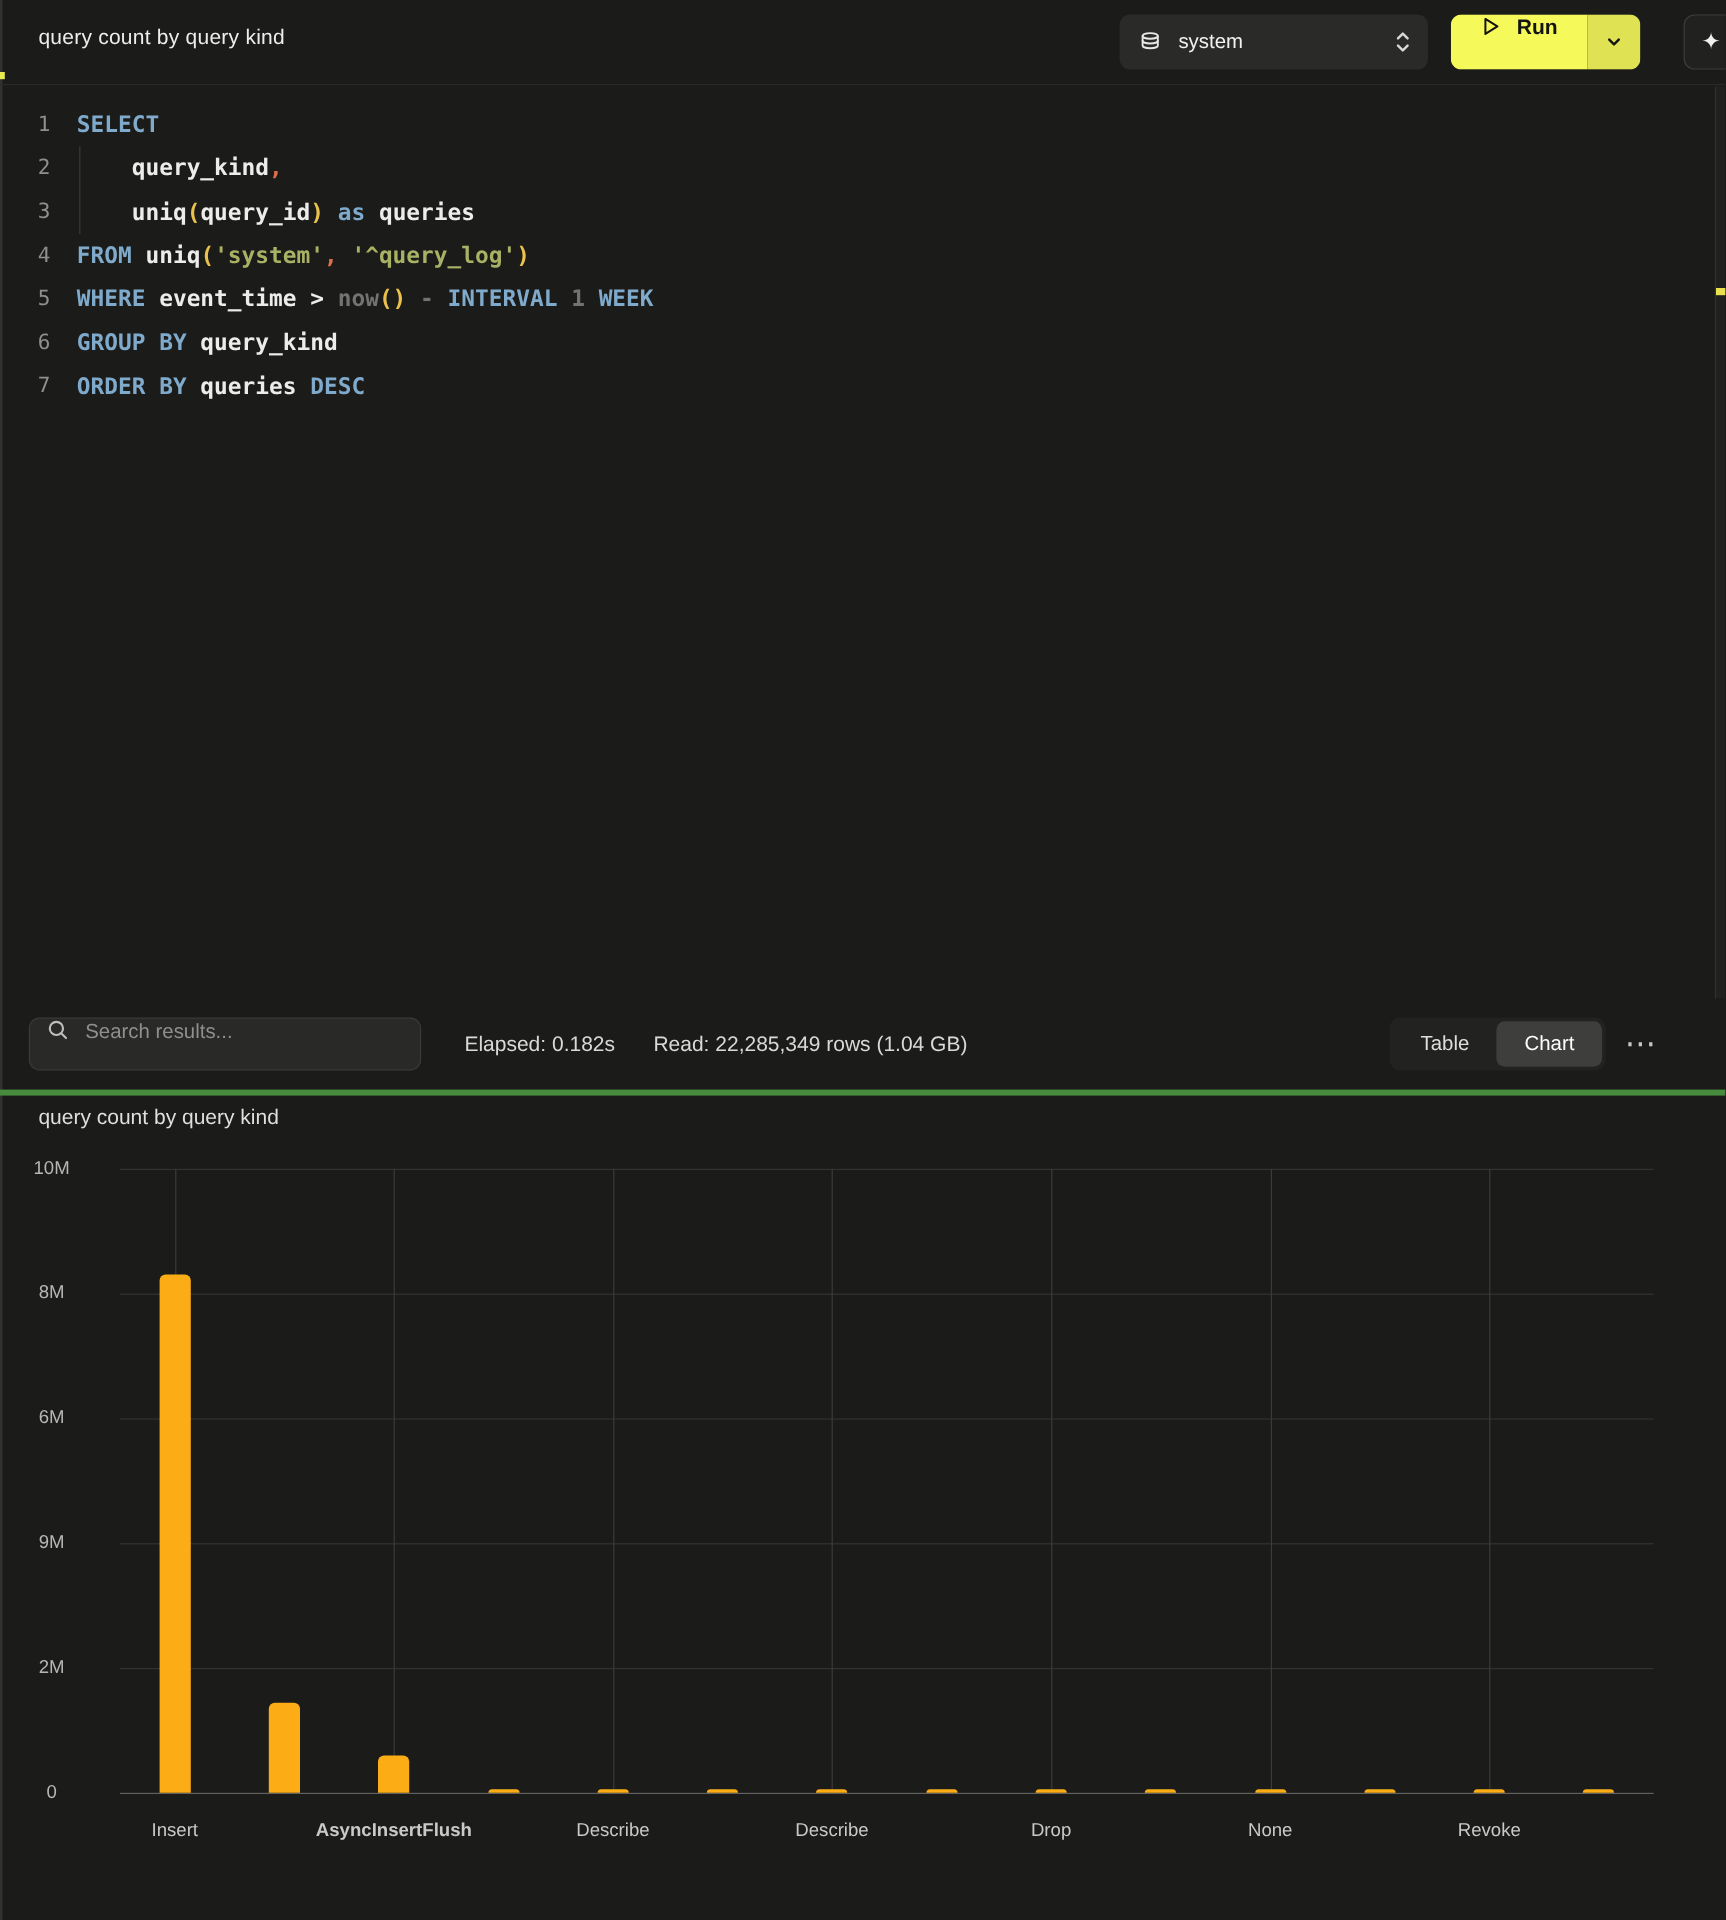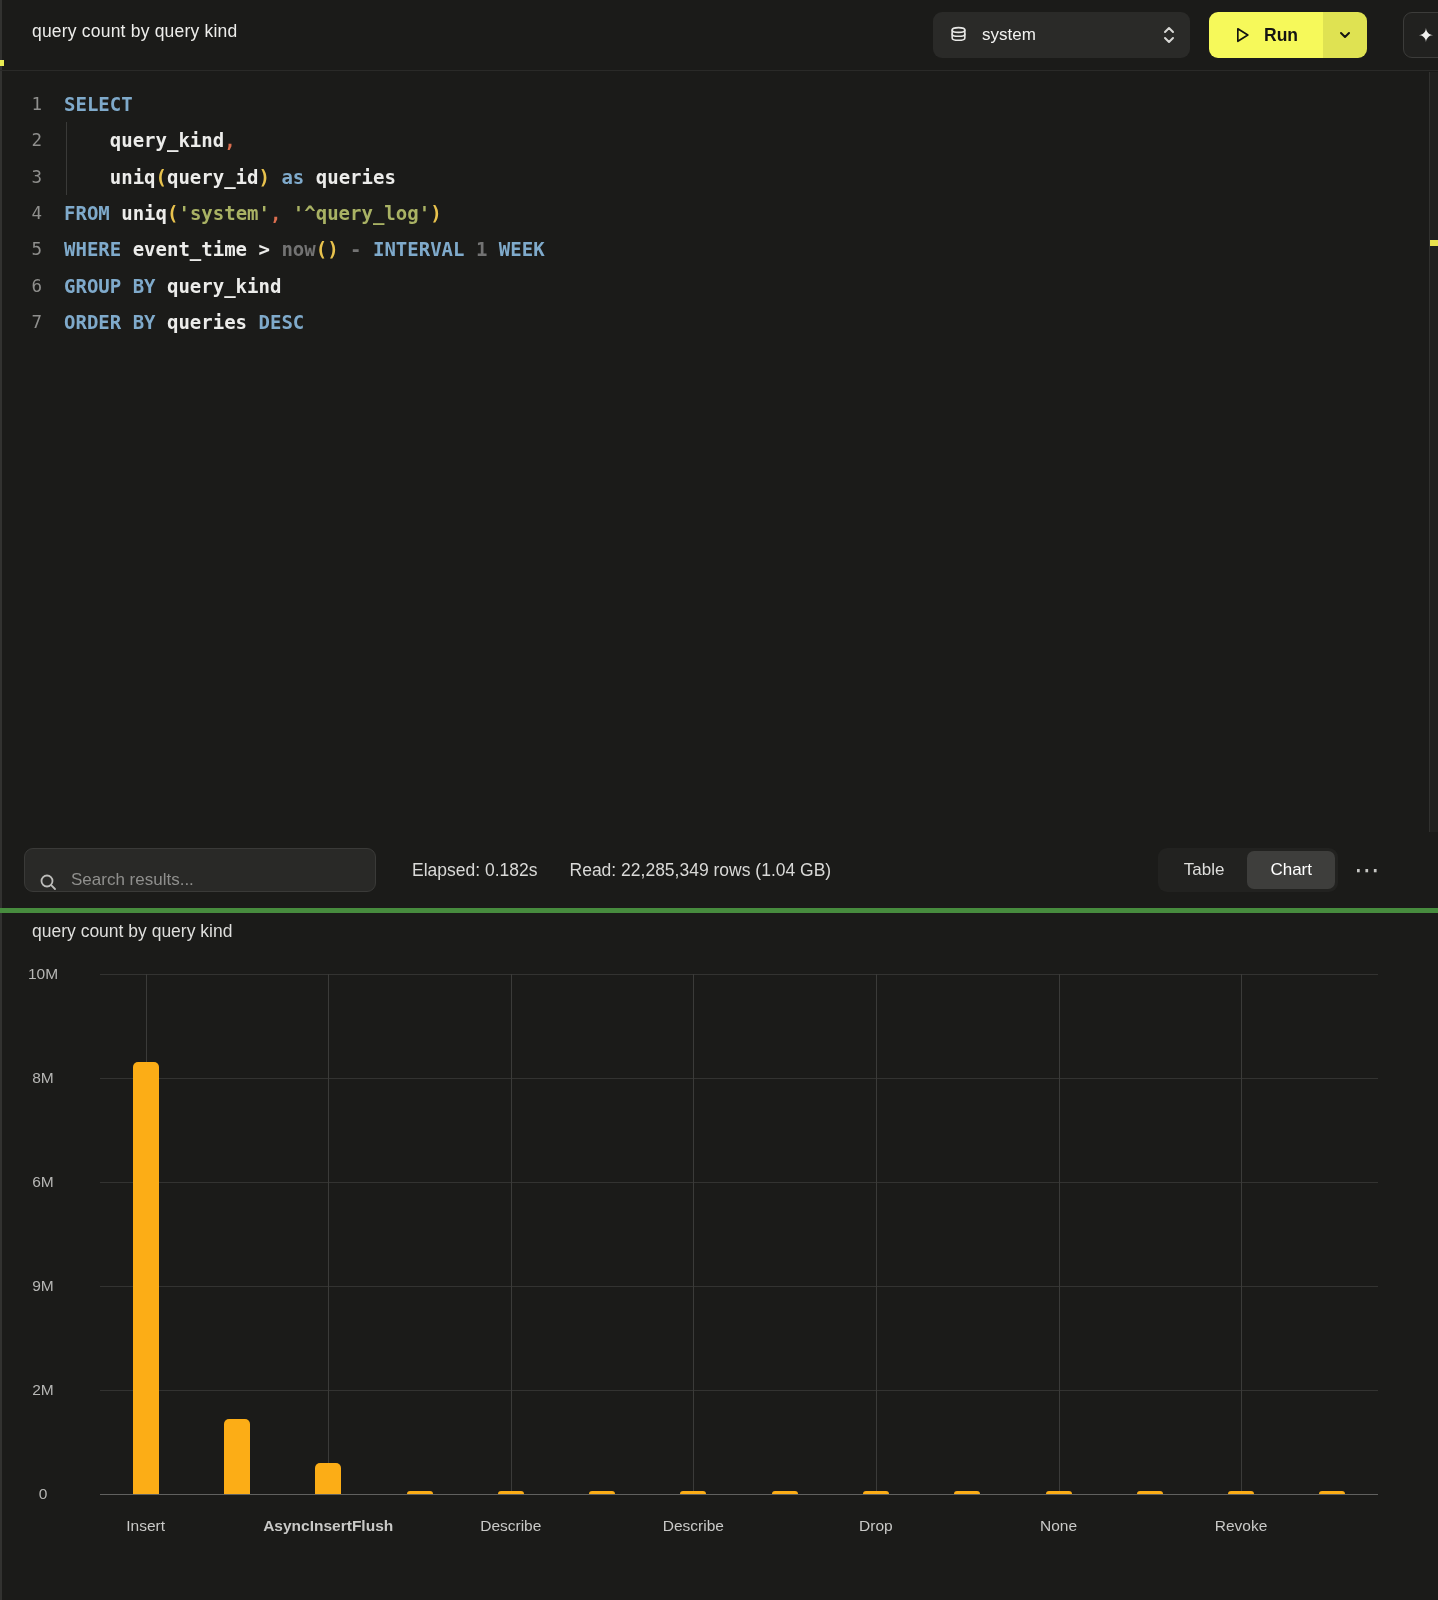--- a/index.html
+++ b/index.html
@@ -12,21 +12,21 @@
   .left-edge-mark{position:absolute;left:0;top:60px;width:4px;height:6px;background:#E8EA52;}
 
   
   .topbar{position:absolute;top:0;left:0;right:0;height:71px;border-bottom:1px solid #2A2A28;box-sizing:border-box;}
   .topbar-title{position:absolute;left:32px;top:21px;font-size:17.5px;color:#EDEDEB;letter-spacing:.2px;}
   .db-select{position:absolute;left:933px;top:12px;width:257px;height:46px;background:#2A2A28;border-radius:9px;
     display:flex;align-items:center;gap:14px;padding:0 14px 0 16px;box-sizing:border-box;cursor:pointer;}
   .db-select .lbl{font-size:17px;color:#F2F2F0;}
   .db-select .updown{margin-left:auto;display:flex;}
   .run-split{position:absolute;left:1209px;top:12px;height:46px;display:flex;border-radius:9px;overflow:hidden;cursor:pointer;}
-  .run-main{background:#F6F95A;display:flex;align-items:center;gap:12px;padding:0 25px 0 23px;}
+  .run-main{background:#F6F95A;display:flex;gap:12px;padding:0 25px 0 23px;}
   .run-main .lbl{color:#141412;font-size:17.5px;font-weight:600;}
   .run-caret{width:44px;background:#DFE252;display:flex;align-items:center;justify-content:center;}
   .sparkle-btn{position:absolute;left:1403px;top:12px;width:62px;height:46px;background:#21211F;border:1px solid #3C3C3A;
     border-radius:9px;box-sizing:border-box;display:flex;align-items:center;justify-content:flex-start;padding-left:14px;cursor:pointer;}
   .sparkle-btn .glyph{color:#F0F0EE;font-size:19px;}
 
   
   .editor{position:absolute;top:72px;left:0;right:0;height:760px;padding-top:14px;box-sizing:border-box;}
   .code-line{display:flex;align-items:center;height:36.3px;font-family:"DejaVu Sans Mono",monospace;font-size:19px;font-weight:bold;white-space:pre;}
   .ln{flex:none;width:42px;text-align:right;color:#8F8F8D;font-weight:normal;font-size:17.5px;font-family:"DejaVu Sans Mono",monospace;}
@@ -34,22 +34,22 @@
   .tok-kw{color:#7FAACB;} .tok-id{color:#ECECEA;} .tok-st{color:#A9B264;}
   .tok-pa{color:#E8C24D;} .tok-cm{color:#DB6E4F;} .tok-or{color:#737373;}
   .tok-op{color:#ECECEA;} .tok-pl{color:#ECECEA;}
   .indent-guide{position:absolute;left:66px;top:50px;width:1px;height:73px;background:#3A3A38;}
   .ruler{position:absolute;top:0;right:0;bottom:0;width:8px;background:#21211F;border-left:1px solid #31312F;}
   .ruler-mark{position:absolute;top:168px;right:0;width:8px;height:6px;background:#E9E14E;}
 
   
   .toolbar{position:absolute;top:832px;left:0;right:0;height:76px;display:flex;align-items:center;
     padding:0 58px 0 24px;box-sizing:border-box;}
-  .search{width:352px;height:44px;background:#292927;border:1px solid #3A3A38;border-radius:9px;
-    display:flex;align-items:flex-end;gap:12px;padding:0 14px;box-sizing:border-box;}
+  .search{width:327px;height:44px;background:#292927;border:1px solid #3A3A38;border-radius:9px;
+    display:flex;align-items:flex-start;gap:12px;padding:0 14px;box-sizing:border-box;}
   .search input{flex:1;background:transparent;border:none;outline:none;color:#E8E8E6;font-size:17px;font-family:inherit;}
   .search input::placeholder{color:#8F8F8D;}
   .stat{font-size:17.5px;color:#D9D9D7;white-space:nowrap;}
   .stat.elapsed{margin-left:36px;}
   .stat.read{margin-left:32px;}
   .seg{margin-left:auto;background:#222220;border-radius:9px;padding:3px;display:flex;}
   .seg-item{padding:9px 23px;font-size:17px;color:#DEDEDC;border-radius:7px;cursor:pointer;}
   .seg-item.active{background:#3E3E3C;color:#FFFFFF;}
   .more{margin-left:16px;color:#C6C6C4;font-size:26px;line-height:10px;cursor:pointer;font-family:"DejaVu Sans",sans-serif;}
 

